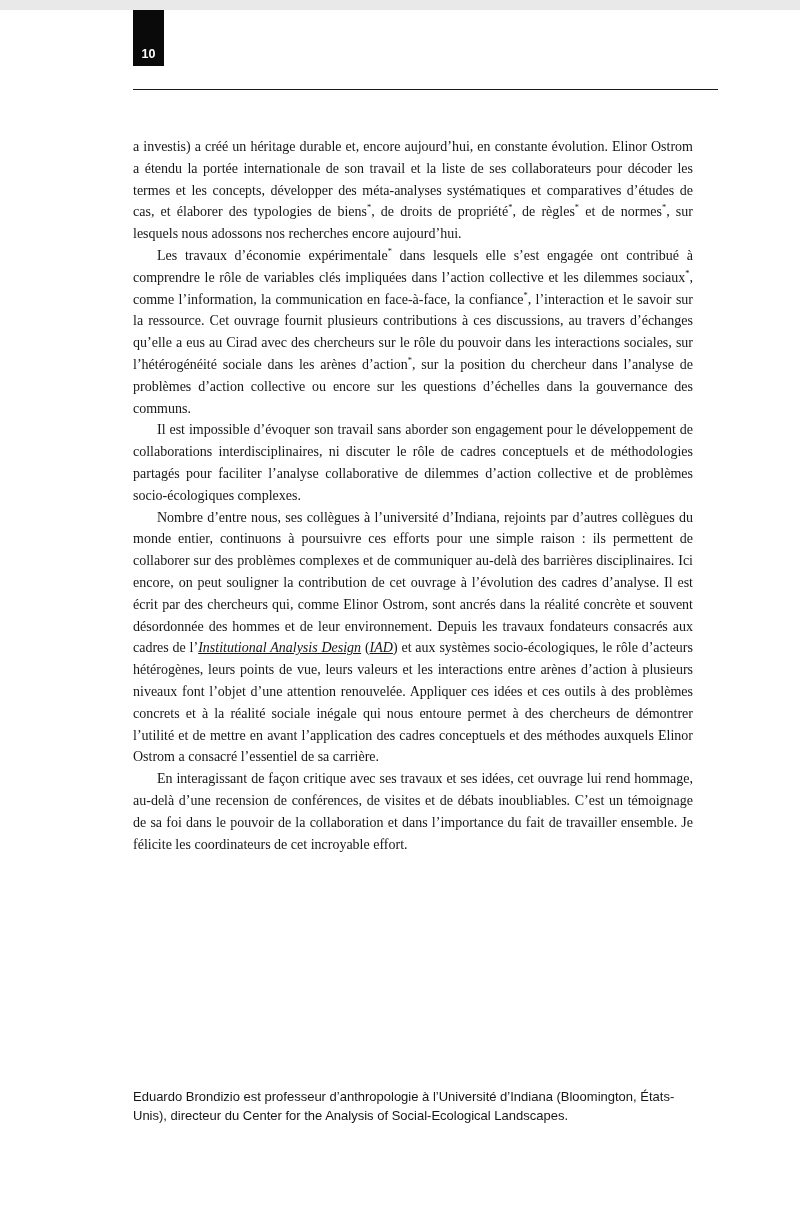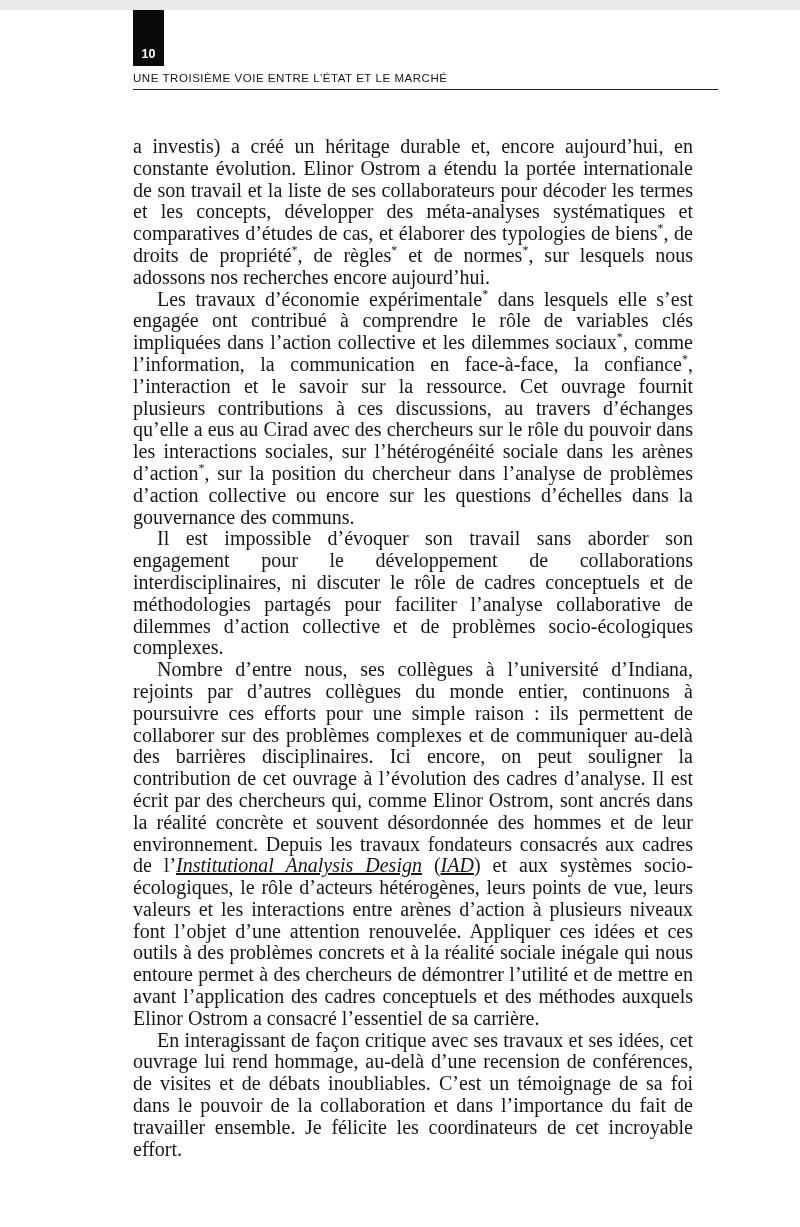--- a/index.html
+++ b/index.html
@@ -51,21 +51,21 @@
     top: 79px;
     width: 585px;
     height: 1px;
     background: var(--rule, #1a1a1a);
   }
   .body-text {
     position: absolute;
     left: 133px;
     top: 126px;
     width: 560px;
-    font-size: 20px;
+    font-size: 14px;
     line-height: 21.8px;
     text-align: justify;
     hyphens: auto;
     -webkit-hyphens: auto;
   }
   .para { margin: 0; }
   .para.indent { text-indent: 24px; }
   sup.star {
     font-size: 0.6em;
     line-height: 0;
@@ -93,28 +93,28 @@
 </style>
 </head>
 <body>
 
 <div class="page">
 
   <div class="page-tab">
     <span class="page-num">10</span>
   </div>
 
-  <div class="running-head">UNE TROISIÈME VOIE ENTRE L’ÉTAT ET LE MARCHÉ</div>
 
   <div class="head-rule"></div>
 
   <div class="body-text">
     <p class="para"><span>a investis) a créé un héritage durable et, encore aujourd’hui, en constante évolution. Elinor Ostrom a étendu la portée internationale de son travail et la liste de ses collaborateurs pour décoder les termes et les concepts, développer des méta-analyses systématiques et comparatives d’études de cas, et élaborer des typologies de biens</span><sup class="star">*</sup><span>, de droits de propriété</span><sup class="star">*</sup><span>, de règles</span><sup class="star">*</sup><span> et de normes</span><sup class="star">*</sup><span>, sur lesquels nous adossons nos recherches encore aujourd’hui.</span></p>
     <p class="para indent"><span>Les travaux d’économie expérimentale</span><sup class="star">*</sup><span> dans lesquels elle s’est engagée ont contribué à comprendre le rôle de variables clés impliquées dans l’action collective et les dilemmes sociaux</span><sup class="star">*</sup><span>, comme l’information, la communication en face-à-face, la confiance</span><sup class="star">*</sup><span>, l’interaction et le savoir sur la ressource. Cet ouvrage fournit plusieurs contributions à ces discussions, au travers d’échanges qu’elle a eus au Cirad avec des chercheurs sur le rôle du pouvoir dans les interactions sociales, sur l’hétérogénéité sociale dans les arènes d’action</span><sup class="star">*</sup><span>, sur la position du chercheur dans l’analyse de problèmes d’action collective ou encore sur les questions d’échelles dans la gouvernance des communs.</span></p>
     <p class="para indent"><span>Il est impossible d’évoquer son travail sans aborder son engagement pour le développement de collaborations interdisciplinaires, ni discuter le rôle de cadres conceptuels et de méthodologies partagés pour faciliter l’analyse collaborative de dilemmes d’action collective et de problèmes socio-écologiques complexes.</span></p>
     <p class="para indent"><span>Nombre d’entre nous, ses collègues à l’université d’Indiana, rejoints par d’autres collègues du monde entier, continuons à poursuivre ces efforts pour une simple raison : ils permettent de collaborer sur des problèmes complexes et de communiquer au-delà des barrières disciplinaires. Ici encore, on peut souligner la contribution de cet ouvrage à l’évolution des cadres d’analyse. Il est écrit par des chercheurs qui, comme Elinor Ostrom, sont ancrés dans la réalité concrète et souvent désordonnée des hommes et de leur environnement. Depuis les travaux fondateurs consacrés aux cadres de l’</span><span class="italic">Institutional Analysis Design</span><span> (</span><span class="italic">IAD</span><span>) et aux systèmes socio-écologiques, le rôle d’acteurs hétérogènes, leurs points de vue, leurs valeurs et les interactions entre arènes d’action à plusieurs niveaux font l’objet d’une attention renouvelée. Appliquer ces idées et ces outils à des problèmes concrets et à la réalité sociale inégale qui nous entoure permet à des chercheurs de démontrer l’utilité et de mettre en avant l’application des cadres conceptuels et des méthodes auxquels Elinor Ostrom a consacré l’essentiel de sa carrière.</span></p>
     <p class="para indent"><span>En interagissant de façon critique avec ses travaux et ses idées, cet ouvrage lui rend hommage, au-delà d’une recension de conférences, de visites et de débats inoubliables. C’est un témoignage de sa foi dans le pouvoir de la collaboration et dans l’importance du fait de travailler ensemble. Je félicite les coordinateurs de cet incroyable effort.</span></p>
   </div>
 
+  <div class="footnote">Eduardo Brondizio est professeur d’anthropologie à l’Université d’Indiana (Bloomington, États-Unis), directeur du Center for the Analysis of Social-Ecological Landscapes.</div>
 
   <div class="printers-mark"></div>
 
 </div>
 
 </body></html>

